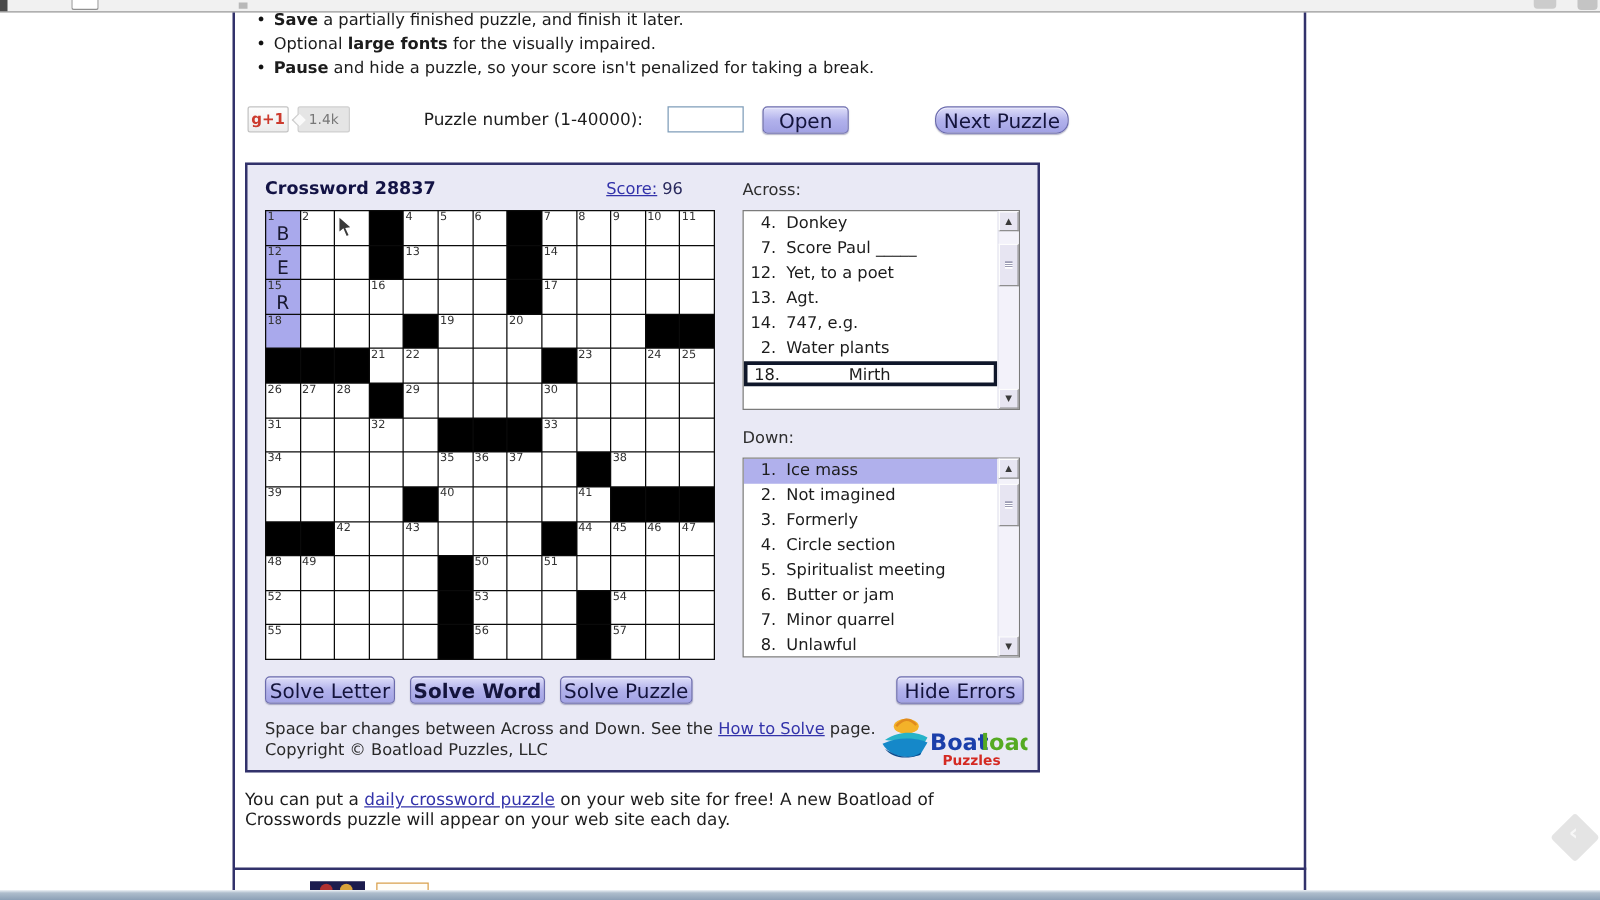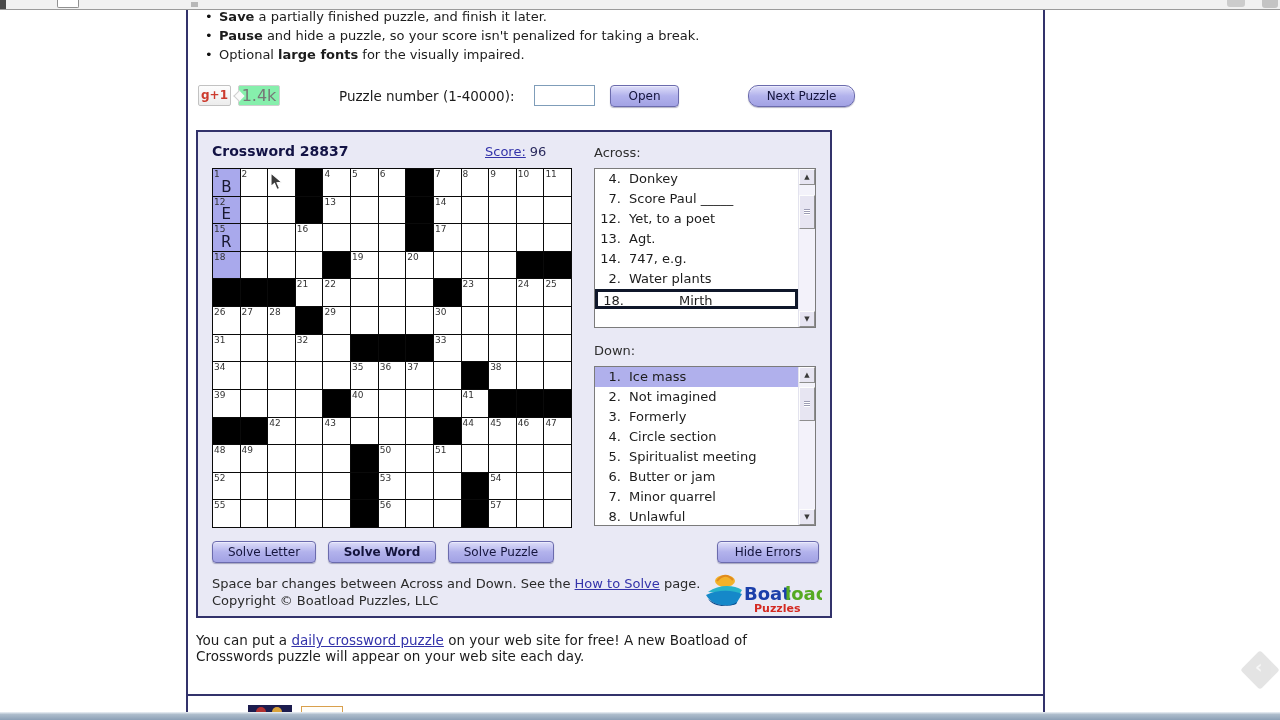--- a/index.html
+++ b/index.html
@@ -22,31 +22,31 @@
 
   
   .bullets { position:absolute; left:199px; top:7px; list-style:none; font-size:13px; line-height:19px; color:#1c1c1c; }
   .bullets li { position:relative; padding-left:20px; }
   .bullets li::before { content:"•"; position:absolute; left:6px; top:0; font-size:13px; color:#111; }
 
   
   .plusone { position:absolute; left:198px; top:85px; width:33px; height:21px;
     background:linear-gradient(#fdfdfd,#ececec); border:1px solid #c2c2c2; border-radius:2px;
     font-size:12px; font-weight:bold; color:#cc3b2e; text-align:center; line-height:19px; cursor:default; }
-  .pcount { position:absolute; left:238px; top:85px; width:42px; height:21px; background:#86efac;
-    border:1px solid #cfcfcf; border-radius:2px; font-size:16px; color:#777; text-align:center; line-height:19px; }
+  .pcount { position:absolute; left:238px; top:85px; width:42px; height:21px; background:#e5e5e5;
+    border:1px solid #cfcfcf; border-radius:2px; font-size:11px; color:#777; text-align:center; line-height:19px; }
   .pcount::before { content:""; position:absolute; left:-4px; top:6px; width:7px; height:7px;
     background:#fafafa; border-left:1px solid #cfcfcf; border-bottom:1px solid #cfcfcf; transform:rotate(45deg); }
   .pnlabel { position:absolute; left:339px; top:88px; font-size:13.5px; color:#1c1c1c; }
   .txt { position:absolute; left:534px; top:85px; width:61px; height:21px; border:1px solid #7f9db9;
     background:#fff; font-family:inherit; font-size:13px; padding:0 3px; }
 
   .btn { position:absolute; height:22px; border:1px solid #6b6bad; border-radius:4px;
     background:linear-gradient(to bottom,#dedef9 0%,#b2b2ec 50%,#a2a2e4 100%);
-    color:#14143c; font-size:12px; font-family:inherit; text-align:center;
+    color:#14143c; font-size:16px; font-family:inherit; text-align:center;
     box-shadow:inset 0 1px 0 #eaeafc, 0 1px 1px rgba(40,40,90,.35); cursor:default; }
   .b-open { left:610px; top:85px; width:69px; }
   .b-next { left:748px; top:85px; width:107px;border-radius:10px; }
 
   
   .panel { position:absolute; left:196px; top:130px; width:636px; height:488px;
     background:#e9e9f5; border:2px solid #32326b; }
   .ptitle { position:absolute; left:14px; top:11px; font-size:14px; font-weight:bold; color:#131345; }
   .score { position:absolute; left:287px; top:12px; font-size:13px; }
   .score a { color:#3333aa; text-decoration:underline; }
@@ -122,22 +122,22 @@
   <div class="ts-r1"></div>
   <div class="ts-r2"></div>
 </div>
 
 <div class="vline" style="left:186px"></div>
 <div class="vline" style="left:1043px"></div>
 <div class="hline"></div>
 
 <ul class="bullets">
   <li><b>Save</b><span> a partially finished puzzle, and finish it later.</span></li>
+  <li><span>Optional </span><b>large fonts</b><span> for the visually impaired.</span></li>
   <li><b>Pause</b><span> and hide a puzzle, so your score isn't penalized for taking a break.</span></li>
-  <li><span>Optional </span><b>large fonts</b><span> for the visually impaired.</span></li>
 </ul>
 
 <div class="plusone"><span>g</span><span>+1</span></div>
 <div class="pcount"><span>1.4k</span></div>
 <span class="pnlabel">Puzzle number (1-40000):</span>
 <input class="txt" value="" style="">
 <button class="btn b-open">Open</button>
 <button class="btn b-next">Next Puzzle</button>
 
 <div class="panel">

